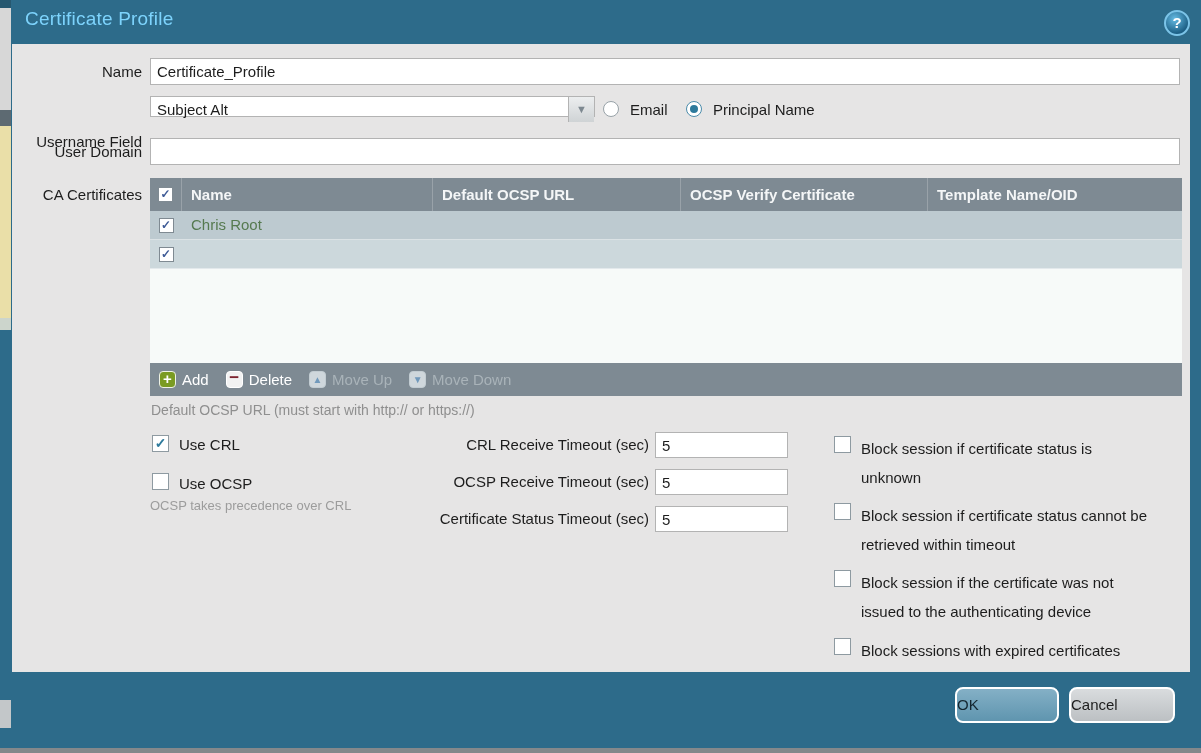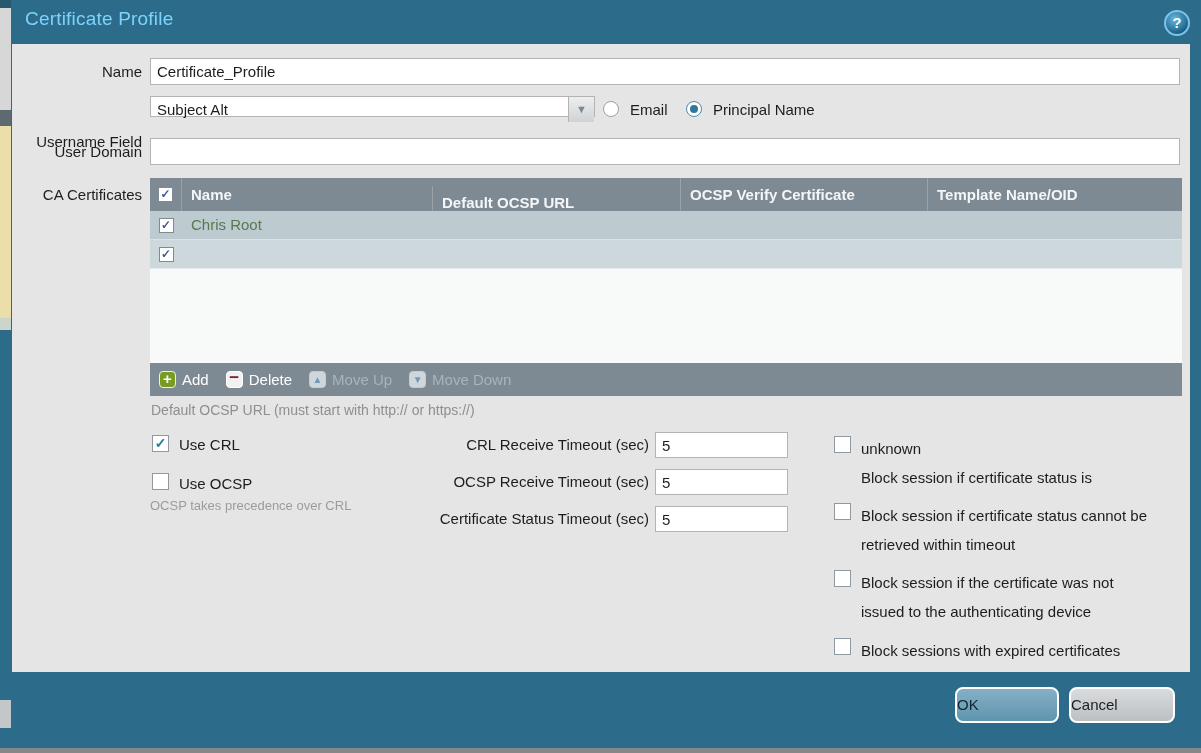--- a/index.html
+++ b/index.html
@@ -53,21 +53,21 @@
   .radio.selected { border-color:#4b8cab; }
   .radio .dot { position:absolute; left:3px; top:3px; width:8px; height:8px; border-radius:50%; background:#2d7a9c; }
   .radio-label { position:absolute; top:52px; line-height:27px; font-size:15px; color:#1d1d1d; }
 
   
   .ca-table { position:absolute; left:138px; top:134px; width:1032px; }
   .t-head { display:flex; height:33px; background:#7e8a93; }
   .th { color:#f4f6f7; font-size:15px; font-weight:bold; line-height:33px; padding-left:9px; box-sizing:border-box; border-left:1px solid #99a2a9; white-space:nowrap; overflow:hidden; }
   .th-cb { width:32px; display:flex; align-items:center; justify-content:center; border-left:none; padding:0; border-right:1px solid #99a2a9; box-sizing:border-box; }
   .w-name { width:250px; border-left:none; }
-  .w-url { width:248px;margin-top:8px; }
+  .w-url { width:248px; }
   .w-verify { width:247px; }
   .w-tpl { flex:1; }
   .t-row { display:flex; height:29px; font-size:15px; border-bottom:1px solid rgba(255,255,255,.45); box-sizing:border-box; cursor:pointer; }
   .t-row.r0 { background:#bdcad0; }
   .t-row.r1 { background:#ccd8dc; }
   .td-cb { width:32px; display:flex; align-items:center; justify-content:center; }
   .td { line-height:28px; padding-left:9px; box-sizing:border-box; white-space:nowrap; overflow:hidden; }
   .td.name-cell { color:#567a50; }
   .t-empty { height:94px; background:#f7faf9; }
   .t-toolbar { height:33px; background:#7e8a93; display:flex; align-items:center; padding-left:9px; gap:17px; }
@@ -210,22 +210,22 @@
     <input class="txt-input to-input" style="top: 388px;" value="5">
 
     <div class="to-label" style="top:425px;">OCSP Receive Timeout (sec)</div>
     <input class="txt-input to-input" style="top: 425px;" value="5">
 
     <div class="to-label" style="top:462px;">Certificate Status Timeout (sec)</div>
     <input class="txt-input to-input" style="top: 462px;" value="5">
 
     <div class="cb" style="left:822px; top:392px;"></div>
     <div class="block-label" style="top:390px;">
+      <span>Block session if certificate status is</span>
       <span>unknown</span>
-      <span>Block session if certificate status is</span>
     </div>
 
     <div class="cb" style="left:822px; top:459px;"></div>
     <div class="block-label" style="top:457px;">
       <span>Block session if certificate status cannot be</span>
       <span>retrieved within timeout</span>
     </div>
 
     <div class="cb" style="left:822px; top:526px;"></div>
     <div class="block-label" style="top:524px;">

